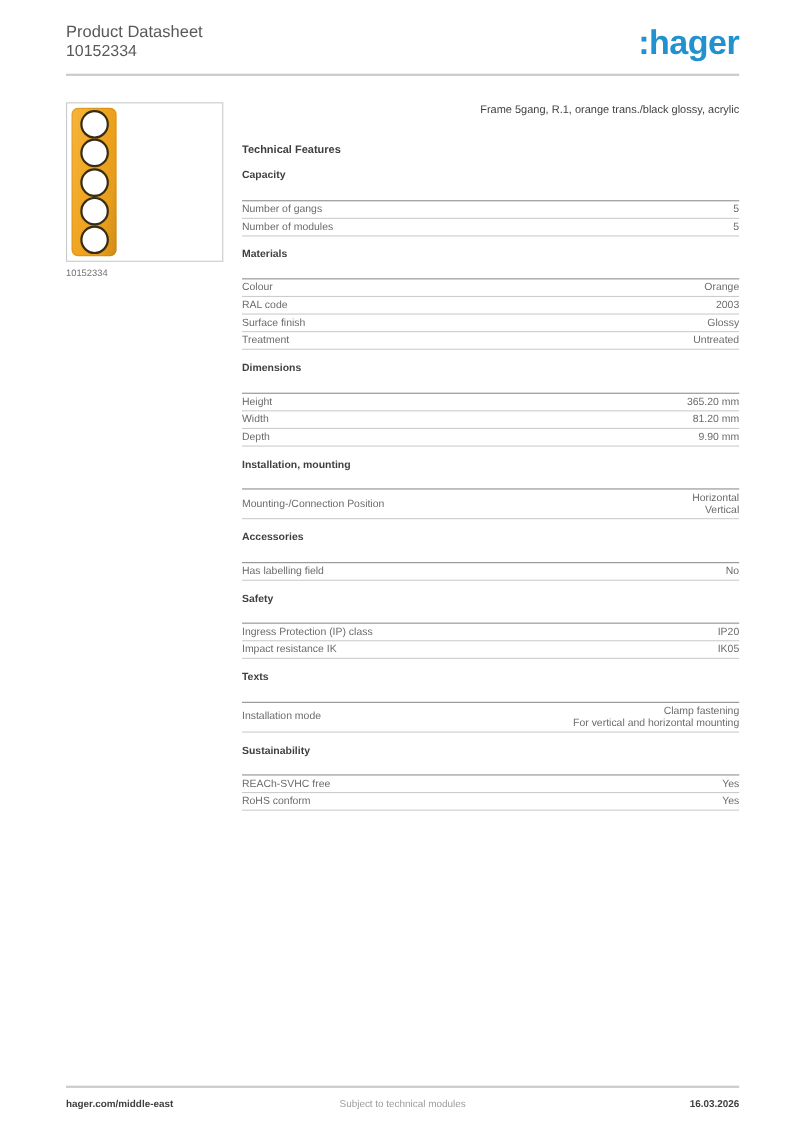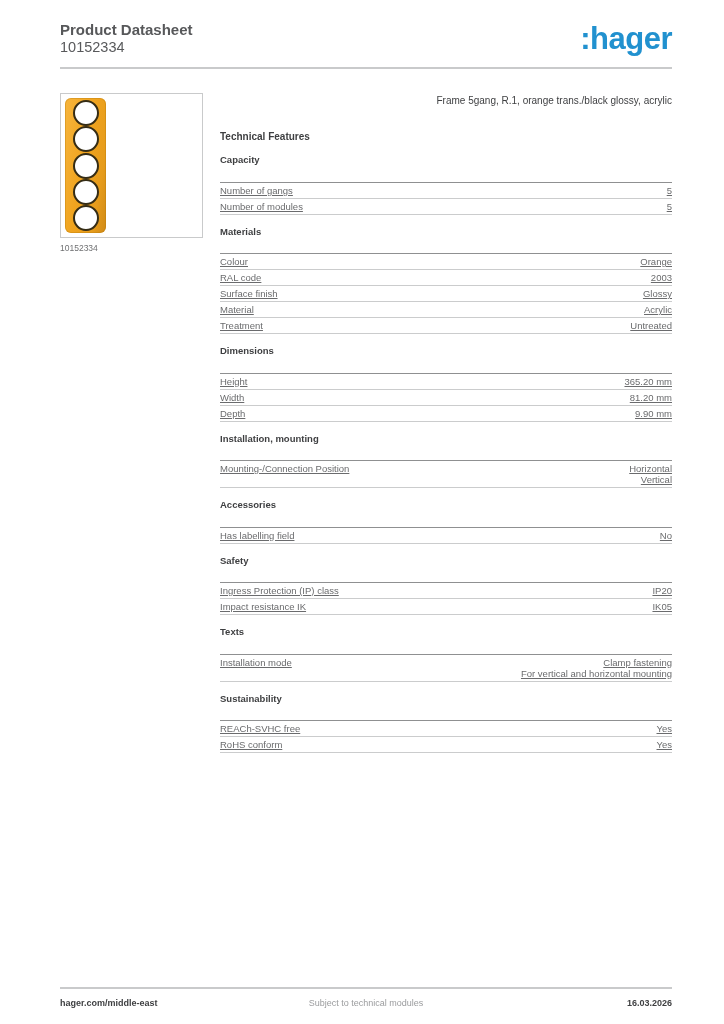--- a/index.html
+++ b/index.html
@@ -6,21 +6,21 @@
   html, body { background: #ffffff; }
   body {
     font-family: "Liberation Sans", "DejaVu Sans", sans-serif;
     width: 724px; height: 1024px; position: relative; overflow: hidden;
     color: #57585a;
   }
   .page { position: absolute; inset: 0; background: #ffffff; }
 
   
   .header-left { position: absolute; left: 60px; top: 21px; }
-  .doc-title { font-size: 15px; font-weight: bold; color: #57585a; line-height: 18px; }
+  .doc-title { font-size: 15px; font-weight: normal; color: #57585a; line-height: 18px; }
   .doc-ref { font-size: 14.5px; color: #58595b; line-height: 17px; }
   .logo {
     position: absolute; right: 52px; top: 24px;
     font-size: 31px; font-weight: bold; letter-spacing: -0.5px;
     color: var(--logo-blue, #2191cf); line-height: 30px;
   }
   .header-rule { position: absolute; left: 60px; top: 67px; width: 612px; height: 2px; background: #c9cacb; }
 
   
   .main { position: absolute; left: 60px; top: 93px; width: 612px; display: flex; }
@@ -45,23 +45,23 @@
   .right-col { margin-left: 17px; flex: 1; min-width: 0; }
   .product-title { font-size: 10px; font-weight: normal; color: #3e3f41; padding-top: 2px; line-height: 12px; text-align: right; }
   .features-heading { font-size: 10px; font-weight: bold; color: #3e3f41; margin-top: 24px; line-height: 12px; }
 
   .section { margin-top: 12px; }
   .section-title {
     font-size: 9.5px; font-weight: bold; color: #3e3f41;
     line-height: 10.5px; padding-bottom: 16px; border-bottom: 1.5px solid #8f9091;
   }
   .row {
-    display: flex; justify-content: space-between; align-items: flex-start;
+    display: flex; justify-content: space-between; align-items: center;
     padding: 2px 0; border-bottom: 1px solid #cbcccd;
-    font-size: 9.5px; color: #6a6b6d; text-decoration: underline;
+    font-size: 9.5px; color: #6a6b6d;
   }
   .row-label { line-height: 11px; }
   .row-values { text-align: right; }
   .row-value-line { display: block; line-height: 11px; }
 
   
   .footer-rule { position: absolute; left: 60px; top: 987px; width: 612px; height: 2px; background: #c9cacb; }
   .footer-row { position: absolute; left: 60px; top: 998px; width: 612px; display: flex; align-items: flex-end; }
   .footer-website { width: 190px; font-size: 9px; font-weight: bold; color: #3e3f41; }
   .footer-note { flex: 1; text-align: center; font-size: 9px; color: #9b9c9e; }
@@ -126,26 +126,20 @@
                 <span class="row-value-line">2003</span>
               </span>
             </div>
             <div class="row">
               <span class="row-label">Surface finish</span>
               <span class="row-values">
                 <span class="row-value-line">Glossy</span>
               </span>
             </div>
             <div class="row">
-              <span class="row-label">Material</span>
-              <span class="row-values">
-                <span class="row-value-line">Acrylic</span>
-              </span>
-            </div>
-            <div class="row">
               <span class="row-label">Treatment</span>
               <span class="row-values">
                 <span class="row-value-line">Untreated</span>
               </span>
             </div>
           </div>
           <div class="section">
             <div class="section-title">Dimensions</div>
             <div class="row">
               <span class="row-label">Height</span>

